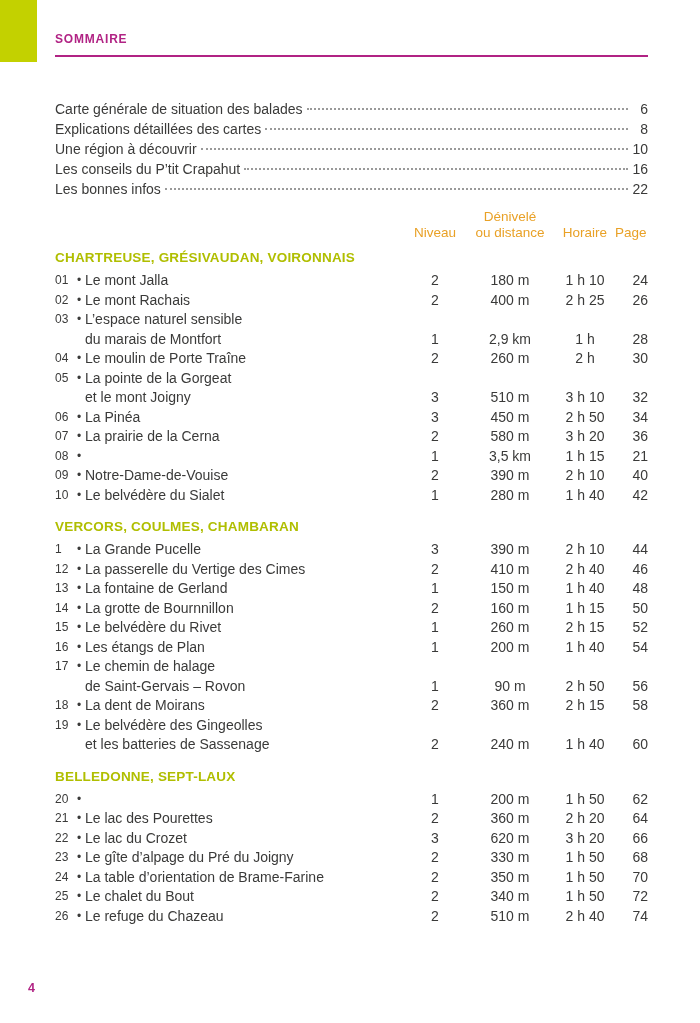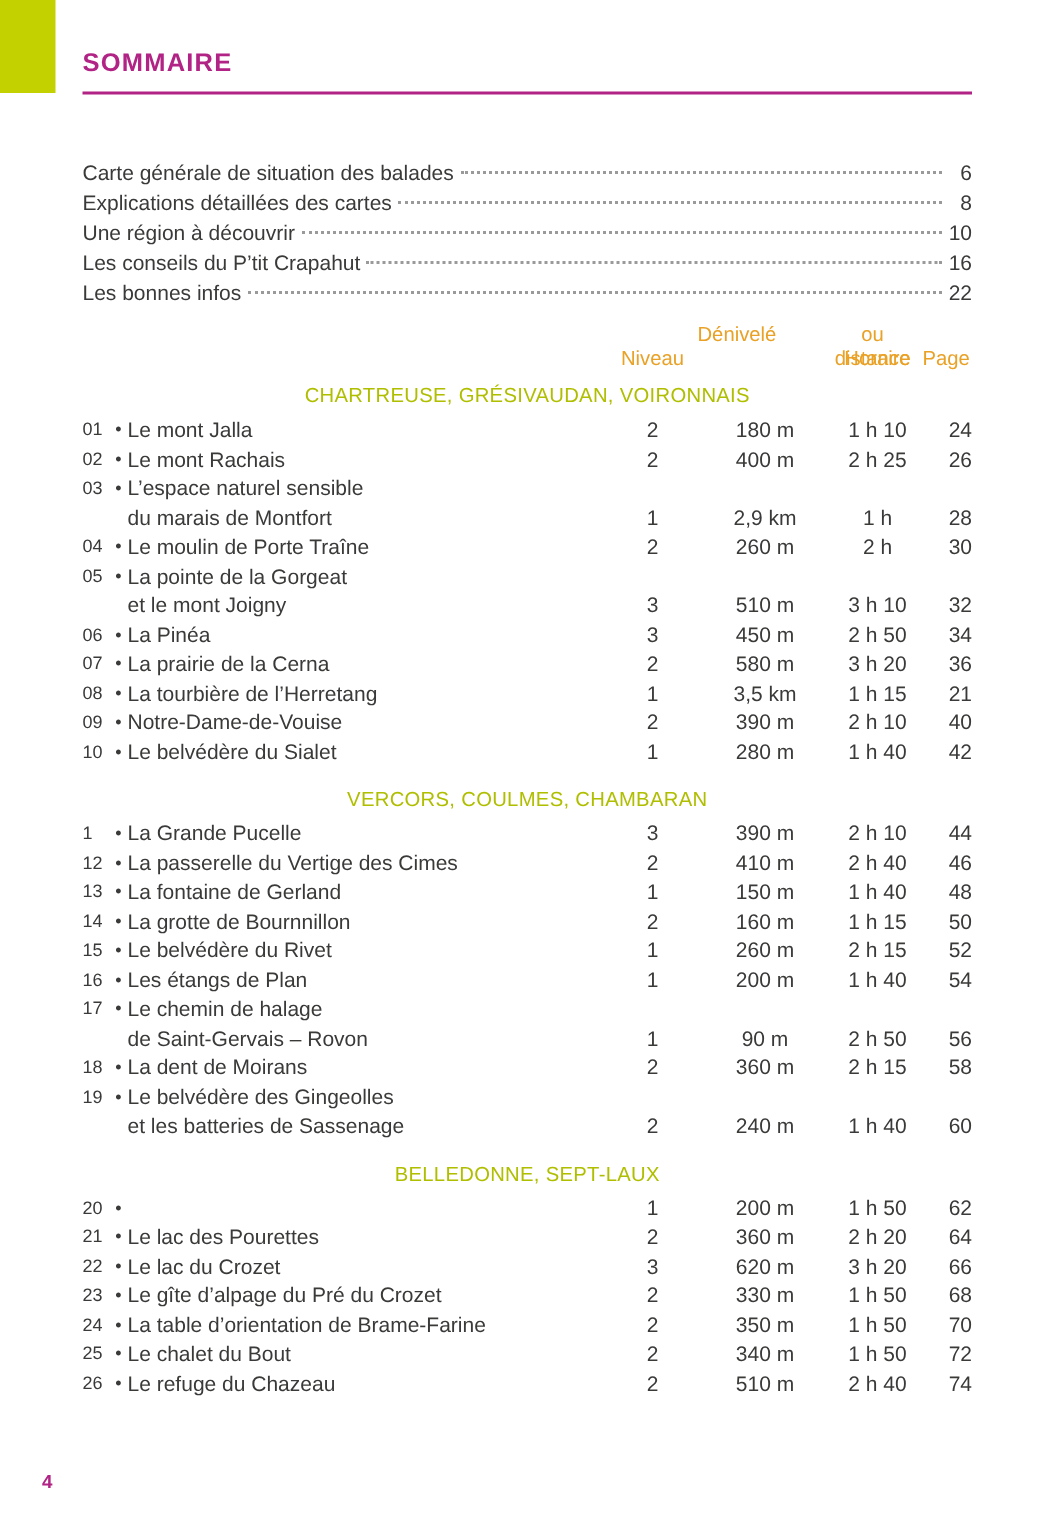--- a/index.html
+++ b/index.html
@@ -11,35 +11,35 @@
     --dots:#9a9a9a;
   }
   *{ box-sizing:border-box; }
   html,body{ margin:0; padding:0; }
   body{
     width:700px; height:1023px; background:#ffffff; position:relative; overflow:hidden;
     font-family:"Liberation Sans", sans-serif; color:var(--text);
   }
   .corner-block{ position:absolute; top:0; left:0; width:37px; height:62px; background:var(--accent-green); }
   .content{ padding:0 52px 0 55px; }
-  .title{ margin:32px 0 9px; font-size:17px; font-weight:bold; letter-spacing:0.8px; color:var(--magenta); }
+  .title{ margin:32px 0 9px; font-size:12px; font-weight:bold; letter-spacing:0.8px; color:var(--magenta); }
   .rule{ height:2px; background:var(--magenta); }
   .intro{ margin-top:42px; }
   .intro-item{ display:flex; align-items:baseline; font-size:14px; line-height:20px; }
   .intro-label{ white-space:nowrap;text-align:center; }
   .leader{ flex:1 1 auto; border-bottom:2px dotted var(--dots); margin:0 2px 0 4px; transform:translateY(-4px); }
   .intro-page{ min-width:18px; text-align:right; }
 
   .cols{ display:grid; grid-template-columns:350px 60px 90px 60px 33px; align-items:end; }
   .header-cols{ margin-top:10px; color:var(--gold); font-size:13.5px; line-height:16px; }
   .header-cols .c{ text-align:center; }
-  .header-cols .c-denivele{ display:flex; flex-direction:row;gap:39px; }
+  .header-cols .c-denivele{ display:flex; flex-direction:column; }
   .header-cols .c-page{ text-align:left; }
 
-  .section-heading{ margin:14px 0 6px; font-size:13.5px; font-weight:normal; color:var(--heading-green); letter-spacing:0.2px;text-align:center; }
+  .section-heading{ margin:14px 0 6px; font-size:13.5px; font-weight:bold; color:var(--heading-green); letter-spacing:0.2px; }
   #sections > section:first-child .section-heading{ margin-top:9px; }
 
   .trow{ font-size:14px; line-height:19.5px; }
   .trow .cell{ text-align:center; }
   .trow .c-page{ text-align:right; }
   .title-cell{ padding-right:8px; }
   .tline{ display:flex; align-items:flex-start; }
   .tline.cont{ padding-left:30px; }
   .rnum{ flex:0 0 18px; width:18px; font-size:12px; }
   .rbullet{ flex:0 0 12px; text-align:center; font-size:12px; }
@@ -193,21 +193,20 @@
             <span class="c c-niveau cell">2</span>
             <span class="c c-denivele cell">580 m</span>
             <span class="c c-horaire cell">3 h 20</span>
             <span class="c c-page cell c-page">36</span>
           </div>
           <div class="cols trow">
             <div class="c title-cell">
               <div class="tline">
                 <span class="rnum">08</span>
                 <span class="rbullet">•</span>
-                <span class="rtitle">La tourbière de l’Herretang</span>
               </div>
             </div>
             <span class="c c-niveau cell">1</span>
             <span class="c c-denivele cell">3,5 km</span>
             <span class="c c-horaire cell">1 h 15</span>
             <span class="c c-page cell c-page">21</span>
           </div>
           <div class="cols trow">
             <div class="c title-cell">
               <div class="tline">
@@ -399,21 +398,21 @@
             <span class="c c-niveau cell">3</span>
             <span class="c c-denivele cell">620 m</span>
             <span class="c c-horaire cell">3 h 20</span>
             <span class="c c-page cell c-page">66</span>
           </div>
           <div class="cols trow">
             <div class="c title-cell">
               <div class="tline">
                 <span class="rnum">23</span>
                 <span class="rbullet">•</span>
-                <span class="rtitle">Le gîte d’alpage du Pré du Crozet</span>
+                <span class="rtitle">Le gîte d’alpage du Pré du Joigny</span>
               </div>
             </div>
             <span class="c c-niveau cell">2</span>
             <span class="c c-denivele cell">330 m</span>
             <span class="c c-horaire cell">1 h 50</span>
             <span class="c c-page cell c-page">68</span>
           </div>
           <div class="cols trow">
             <div class="c title-cell">
               <div class="tline">

